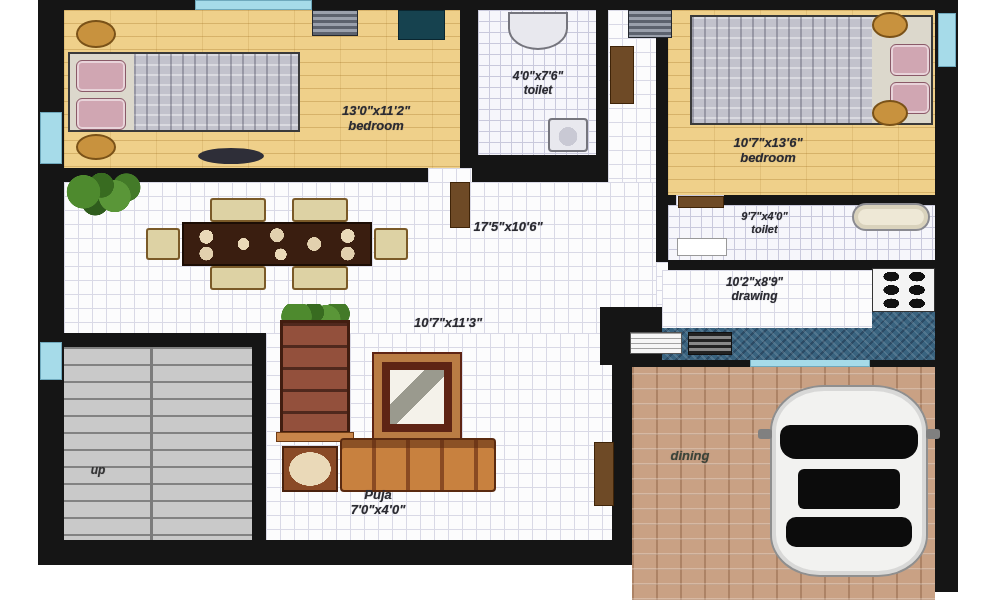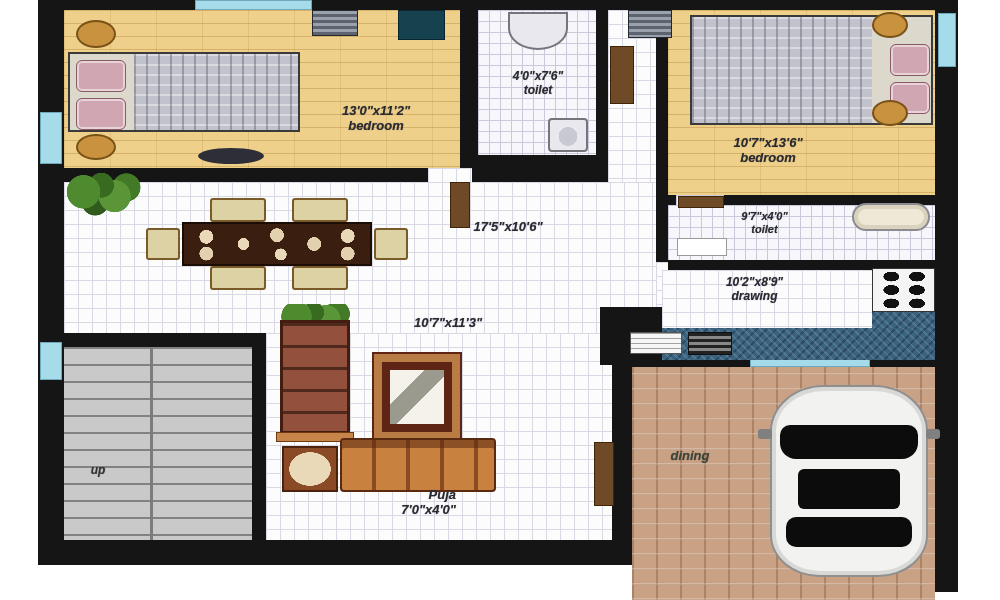--- a/index.html
+++ b/index.html
@@ -199,21 +199,21 @@
     <span class="ln">9'7"x4'0"</span>
     <span class="ln">toilet</span>
   </div>
   <div class="abs label" style="left:682px;top:276px;width:145px;font-size:12px;">
     <span class="ln">10'2"x8'9"</span>
     <span class="ln">drawing</span>
   </div>
   <div class="abs label" style="left:368px;top:316px;width:160px;">
     <span class="ln">10'7"x11'3"</span>
   </div>
-  <div class="abs label" style="left:300px;top:488px;width:156px;text-align:right;">
+  <div class="abs label" style="left:300px;top:488px;width:156px;">
     <span class="ln">Puja</span>
     <span class="ln">7'0"x4'0"</span>
   </div>
   <div class="abs label" style="left:632px;top:449px;width:116px;color:#3c4438;">
     <span class="ln">dining</span>
   </div>
   <div class="abs label" style="left:80px;top:464px;width:36px;font-size:12px;color:#333;">
     <span class="ln">up</span>
   </div>
 

